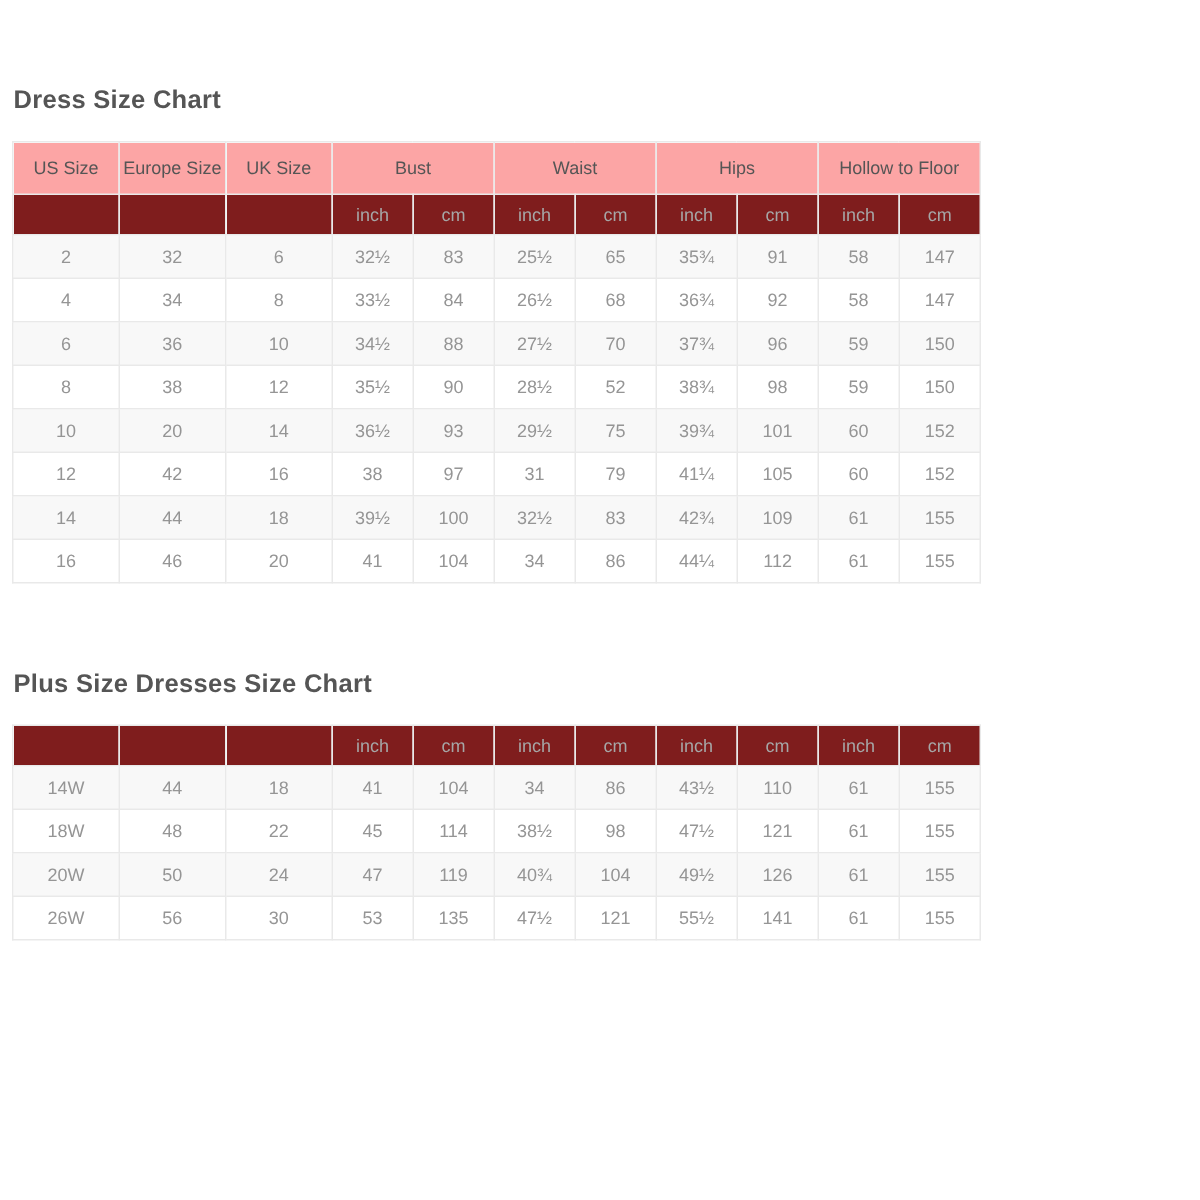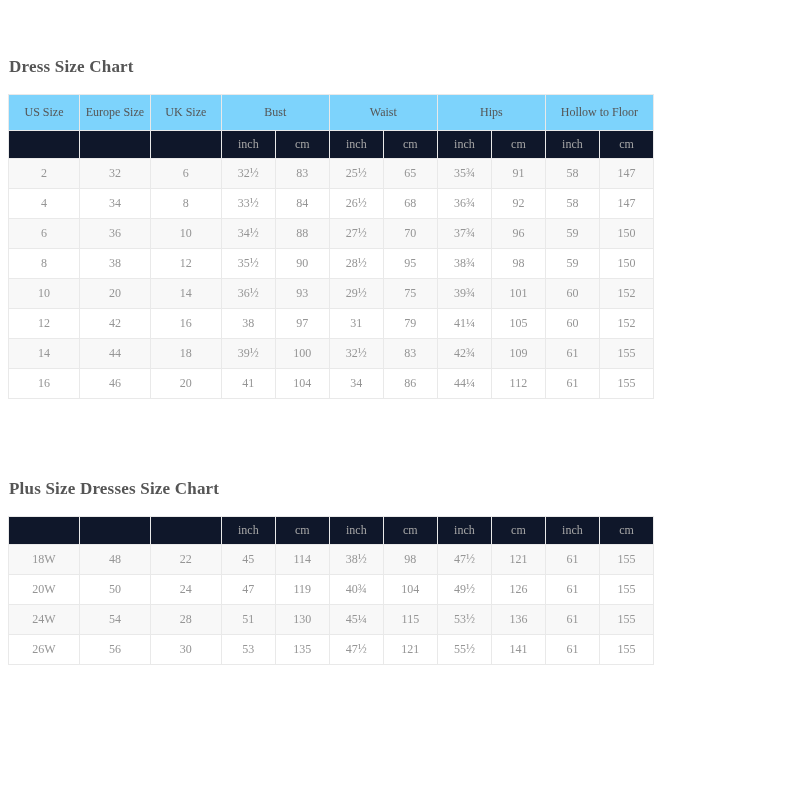--- a/index.html
+++ b/index.html
@@ -8,24 +8,23 @@
     background: #ffffff;
     font-family: "Liberation Sans", sans-serif;
   }
   .page {
     width: 659px;
     height: 800px;
     box-sizing: border-box;
     padding: 57px 5px 0 8px;
     background: #ffffff;
     overflow: hidden;
-    font-family: Liberation Serif, serif;
   }
   .chart-section + .chart-section {
-    margin-top: 80px;
+    margin-top: 57px;
   }
   .chart-title {
     font-size: 17px;
     font-weight: bold;
     color: #555555;
     margin: 0 0 17px 1px;
     letter-spacing: 0.2px;
   }
   table.size-table {
     width: 100%;
@@ -37,26 +36,26 @@
   table.size-table th,
   table.size-table td {
     border: 1px solid #e9e9e9;
     text-align: center;
     font-weight: normal;
     font-size: 12px;
     overflow: hidden;
     white-space: nowrap;
   }
   tr.group-row th {
-    background: #7dd3fc;
+    background: #fca5a5;
     color: #555555;
     padding: 10px 2px;
   }
   tr.unit-row th {
-    background: #0f172a;
+    background: #7f1d1d;
     color: #a6a6a6;
     padding: 6px 2px;
   }
   table.size-table tbody td {
     color: #959595;
     padding: 7px 2px;
     background: #ffffff;
   }
   table.size-table tbody tr:nth-child(odd) td {
     background: #f8f8f8;
@@ -147,21 +146,21 @@
             <td>59</td>
             <td>150</td>
           </tr>
           <tr>
             <td>8</td>
             <td>38</td>
             <td>12</td>
             <td>35½</td>
             <td>90</td>
             <td>28½</td>
-            <td>95</td>
+            <td>52</td>
             <td>38¾</td>
             <td>98</td>
             <td>59</td>
             <td>150</td>
           </tr>
           <tr>
             <td>10</td>
             <td>20</td>
             <td>14</td>
             <td>36½</td>
@@ -242,20 +241,33 @@
             <th>inch</th>
             <th>cm</th>
             <th>inch</th>
             <th>cm</th>
             <th>inch</th>
             <th>cm</th>
           </tr>
         </thead>
         <tbody>
           <tr>
+            <td>14W</td>
+            <td>44</td>
+            <td>18</td>
+            <td>41</td>
+            <td>104</td>
+            <td>34</td>
+            <td>86</td>
+            <td>43½</td>
+            <td>110</td>
+            <td>61</td>
+            <td>155</td>
+          </tr>
+          <tr>
             <td>18W</td>
             <td>48</td>
             <td>22</td>
             <td>45</td>
             <td>114</td>
             <td>38½</td>
             <td>98</td>
             <td>47½</td>
             <td>121</td>
             <td>61</td>
@@ -268,33 +280,20 @@
             <td>47</td>
             <td>119</td>
             <td>40¾</td>
             <td>104</td>
             <td>49½</td>
             <td>126</td>
             <td>61</td>
             <td>155</td>
           </tr>
           <tr>
-            <td>24W</td>
-            <td>54</td>
-            <td>28</td>
-            <td>51</td>
-            <td>130</td>
-            <td>45¼</td>
-            <td>115</td>
-            <td>53½</td>
-            <td>136</td>
-            <td>61</td>
-            <td>155</td>
-          </tr>
-          <tr>
             <td>26W</td>
             <td>56</td>
             <td>30</td>
             <td>53</td>
             <td>135</td>
             <td>47½</td>
             <td>121</td>
             <td>55½</td>
             <td>141</td>
             <td>61</td>

